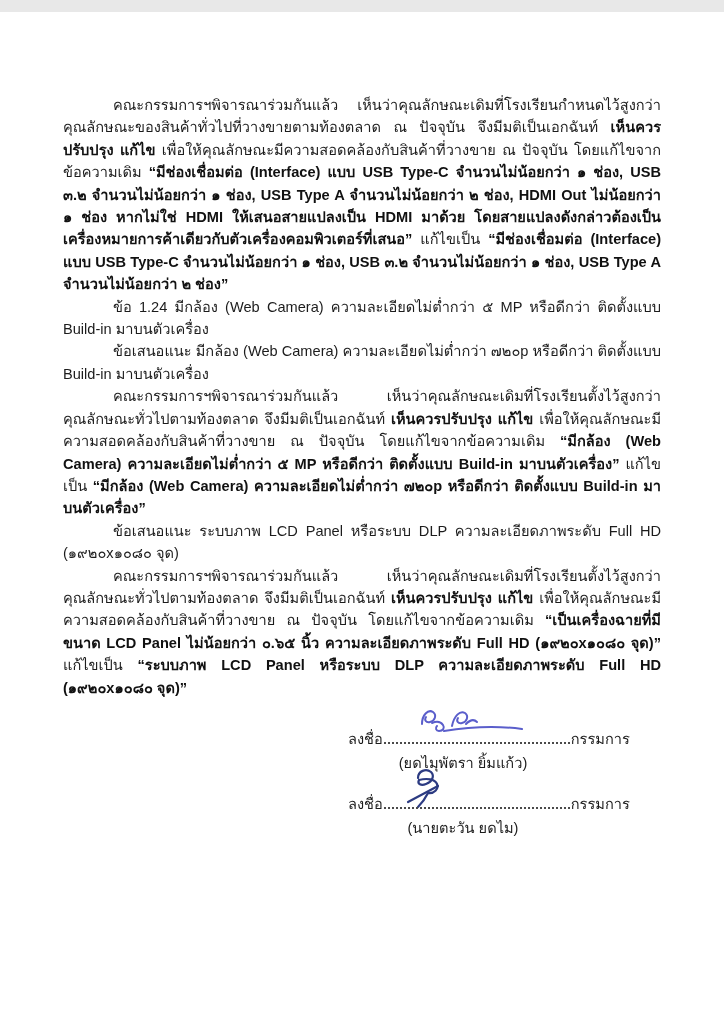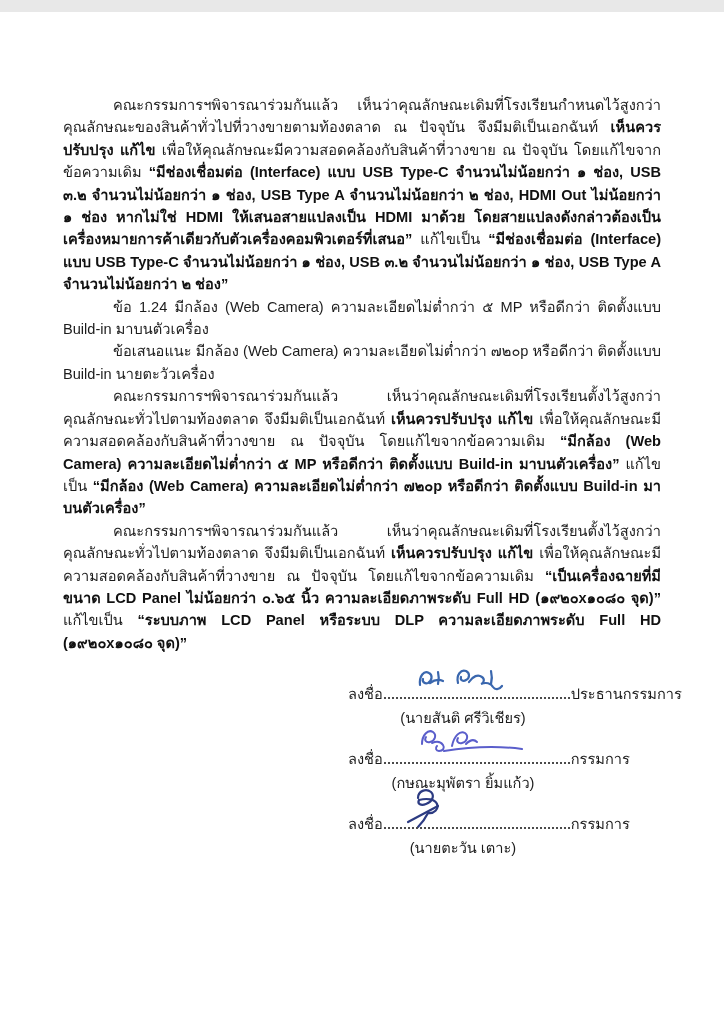--- a/index.html
+++ b/index.html
@@ -69,74 +69,58 @@
 </style>
 </head>
 <body>
 
 <div class="page">
   <div class="content">
 
     <div class="doc-body">
         <p class="para"><span class="seg">คณะกรรมการฯพิจารณาร่วมกันแล้ว เห็นว่าคุณลักษณะเดิมที่โรงเรียนกำหนดไว้สูงกว่าคุณลักษณะของสินค้าทั่วไปที่วางขายตามท้องตลาด ณ ปัจจุบัน จึงมีมติเป็นเอกฉันท์ </span><span class="seg bold">เห็นควรปรับปรุง แก้ไข</span><span class="seg"> เพื่อให้คุณลักษณะมีความสอดคล้องกับสินค้าที่วางขาย ณ ปัจจุบัน โดยแก้ไขจากข้อความเดิม </span><span class="seg bold">“มีช่องเชื่อมต่อ (Interface) แบบ USB Type-C จำนวนไม่น้อยกว่า ๑ ช่อง, USB ๓.๒ จำนวนไม่น้อยกว่า ๑ ช่อง, USB Type A จำนวนไม่น้อยกว่า ๒ ช่อง, HDMI Out ไม่น้อยกว่า ๑ ช่อง หากไม่ใช่ HDMI ให้เสนอสายแปลงเป็น HDMI มาด้วย โดยสายแปลงดังกล่าวต้องเป็นเครื่องหมายการค้าเดียวกับตัวเครื่องคอมพิวเตอร์ที่เสนอ”</span><span class="seg"> แก้ไขเป็น </span><span class="seg bold">“มีช่องเชื่อมต่อ (Interface) แบบ USB Type-C จำนวนไม่น้อยกว่า ๑ ช่อง, USB ๓.๒ จำนวนไม่น้อยกว่า ๑ ช่อง, USB Type A จำนวนไม่น้อยกว่า ๒ ช่อง”</span></p>
         <p class="para"><span class="seg">ข้อ 1.24 มีกล้อง (Web Camera)  ความละเอียดไม่ต่ำกว่า ๕ MP หรือดีกว่า ติดตั้งแบบ Build-in มาบนตัวเครื่อง</span></p>
-        <p class="para"><span class="seg">ข้อเสนอแนะ มีกล้อง (Web Camera) ความละเอียดไม่ต่ำกว่า ๗๒๐p หรือดีกว่า ติดตั้งแบบ Build-in นายตะวัวเครื่อง</span></p>
+        <p class="para"><span class="seg">ข้อเสนอแนะ มีกล้อง (Web Camera) ความละเอียดไม่ต่ำกว่า ๗๒๐p หรือดีกว่า ติดตั้งแบบ Build-in มาบนตัวเครื่อง</span></p>
         <p class="para"><span class="seg">คณะกรรมการฯพิจารณาร่วมกันแล้ว เห็นว่าคุณลักษณะเดิมที่โรงเรียนตั้งไว้สูงกว่าคุณลักษณะทั่วไปตามท้องตลาด จึงมีมติเป็นเอกฉันท์ </span><span class="seg bold">เห็นควรปรับปรุง แก้ไข</span><span class="seg"> เพื่อให้คุณลักษณะมีความสอดคล้องกับสินค้าที่วางขาย ณ ปัจจุบัน โดยแก้ไขจากข้อความเดิม </span><span class="seg bold">“มีกล้อง (Web Camera)  ความละเอียดไม่ต่ำกว่า ๕ MP หรือดีกว่า ติดตั้งแบบ Build-in มาบนตัวเครื่อง”</span><span class="seg"> แก้ไขเป็น </span><span class="seg bold">“มีกล้อง (Web Camera) ความละเอียดไม่ต่ำกว่า ๗๒๐p หรือดีกว่า ติดตั้งแบบ Build-in มาบนตัวเครื่อง”</span></p>
+        <p class="para"><span class="seg">ข้อเสนอแนะ ระบบภาพ LCD Panel หรือระบบ DLP ความละเอียดภาพระดับ Full HD (๑๙๒๐x๑๐๘๐ จุด)</span></p>
         <p class="para"><span class="seg">คณะกรรมการฯพิจารณาร่วมกันแล้ว เห็นว่าคุณลักษณะเดิมที่โรงเรียนตั้งไว้สูงกว่าคุณลักษณะทั่วไปตามท้องตลาด จึงมีมติเป็นเอกฉันท์ </span><span class="seg bold">เห็นควรปรับปรุง แก้ไข</span><span class="seg"> เพื่อให้คุณลักษณะมีความสอดคล้องกับสินค้าที่วางขาย ณ ปัจจุบัน โดยแก้ไขจากข้อความเดิม </span><span class="seg bold">“เป็นเครื่องฉายที่มีขนาด LCD Panel ไม่น้อยกว่า ๐.๖๕ นิ้ว ความละเอียดภาพระดับ Full HD (๑๙๒๐x๑๐๘๐ จุด)”</span><span class="seg"> แก้ไขเป็น </span><span class="seg bold">“ระบบภาพ LCD Panel หรือระบบ DLP ความละเอียดภาพระดับ Full HD (๑๙๒๐x๑๐๘๐ จุด)”</span></p>
       </div>
 
     <div class="sig-section">
 
-      <div class="sig-block">
-        <div class="sig-row">
-          <span class="sig-prefix">ลงชื่อ</span><span class="sig-dots">
-            <svg class="sig-hand" width="120" height="34" viewBox="0 0 120 34">
-              <g fill="none" stroke="#3a67ae" stroke-width="2.2" stroke-linecap="round">
-                <path d="M6,24 c-1,-9 4,-15 9,-12 c4,2 3,8 -1,10 c-3,1 -6,-1 -5,-4"></path>
-                <path d="M16,22 c4,-3 9,-4 13,-2"></path>
-                <path d="M24,11 c1,4 1,8 0,12"></path>
-                <path d="M44,22 c-2,-8 3,-14 8,-12 c4,2 4,7 0,9 c-3,2 -6,0 -5,-3"></path>
-                <path d="M55,21 c4,-6 9,-8 13,-5 c3,2 2,6 -1,7 c5,-2 10,-1 12,3 c2,3 6,3 9,-1"></path>
-                <path d="M77,10 c1,4 1,9 0,13"></path>
-              </g>
-            </svg>
-          </span><span class="sig-role">ประธานกรรมการ</span>
-        </div>
-        <div class="sig-name">(นายสันติ  ศรีวิเชียร)</div>
-      </div>
 
       <div class="sig-block">
         <div class="sig-row">
           <span class="sig-prefix">ลงชื่อ</span><span class="sig-dots">
             <svg class="sig-hand" width="130" height="40" viewBox="0 0 130 40">
               <g fill="none" stroke="#5a5ecb" stroke-width="2" stroke-linecap="round">
                 <path d="M8,24 c0,-9 6,-15 11,-12 c4,3 2,9 -3,10 c-4,1 -6,-2 -4,-5"></path>
                 <path d="M18,23 c5,-2 9,-1 11,2 c2,3 0,6 -4,6 c-3,0 -4,-3 -2,-5"></path>
                 <path d="M38,26 c2,-10 8,-16 13,-13 c4,3 2,9 -3,10 c-4,1 -6,-2 -4,-5"></path>
                 <path d="M52,24 c4,-4 8,-5 11,-2"></path>
                 <path d="M30,31 c25,-4 55,-5 78,-2"></path>
               </g>
             </svg>
           </span><span class="sig-role">กรรมการ</span>
         </div>
-        <div class="sig-name">(กษณะมุพัตรา  ยิ้มแก้ว)</div>
+        <div class="sig-name">(ยดไมุพัตรา  ยิ้มแก้ว)</div>
       </div>
 
       <div class="sig-block">
         <div class="sig-row">
           <span class="sig-hand" style="left:52px;">
             <svg width="56" height="46" viewBox="0 0 56 46" style="position:absolute; bottom:0; left:0; overflow:visible;">
               <g fill="none" stroke="#2c3b82" stroke-width="2.2" stroke-linecap="round">
                 <path d="M18,12 c0,-7 8,-10 13,-6 c4,4 1,10 -5,12 c-5,2 -9,0 -7,-4"></path>
                 <path d="M19,14 c8,-2 16,-1 18,4 c2,5 -3,10 -9,9"></path>
                 <path d="M28,27 c-3,6 -6,10 -10,14"></path>
                 <path d="M8,36 l30,-16"></path>
               </g>
             </svg>
           </span>
           <span class="sig-prefix">ลงชื่อ</span><span class="sig-dots"></span><span class="sig-role">กรรมการ</span>
         </div>
-        <div class="sig-name">(นายตะวัน  เตาะ)</div>
+        <div class="sig-name">(นายตะวัน  ยดไม)</div>
       </div>
 
     </div>
   </div>
 </div>
 
 </body></html>

